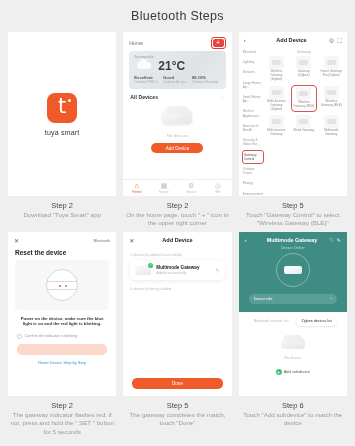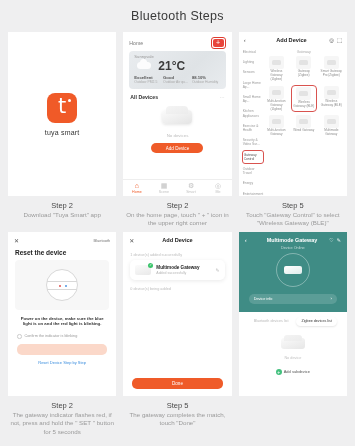--- a/index.html
+++ b/index.html
@@ -499,16 +499,20 @@
         </div>
         <div class="s6-empty">
           <div class="s6-img"></div>
           <div class="s6-nodev">No device</div>
           <div class="s6-add">
             <div class="plus">+</div>
             <div class="lb">Add subdevice</div>
           </div>
         </div>
       </div>
+      <div class="cap">
+        <div class="cap-title">Step 6</div>
+        <div class="cap-desc">Touch "Add subdevice" to match the device</div>
+      </div>
     </div>
 
   </div>
 </div>
 
 </body></html>

